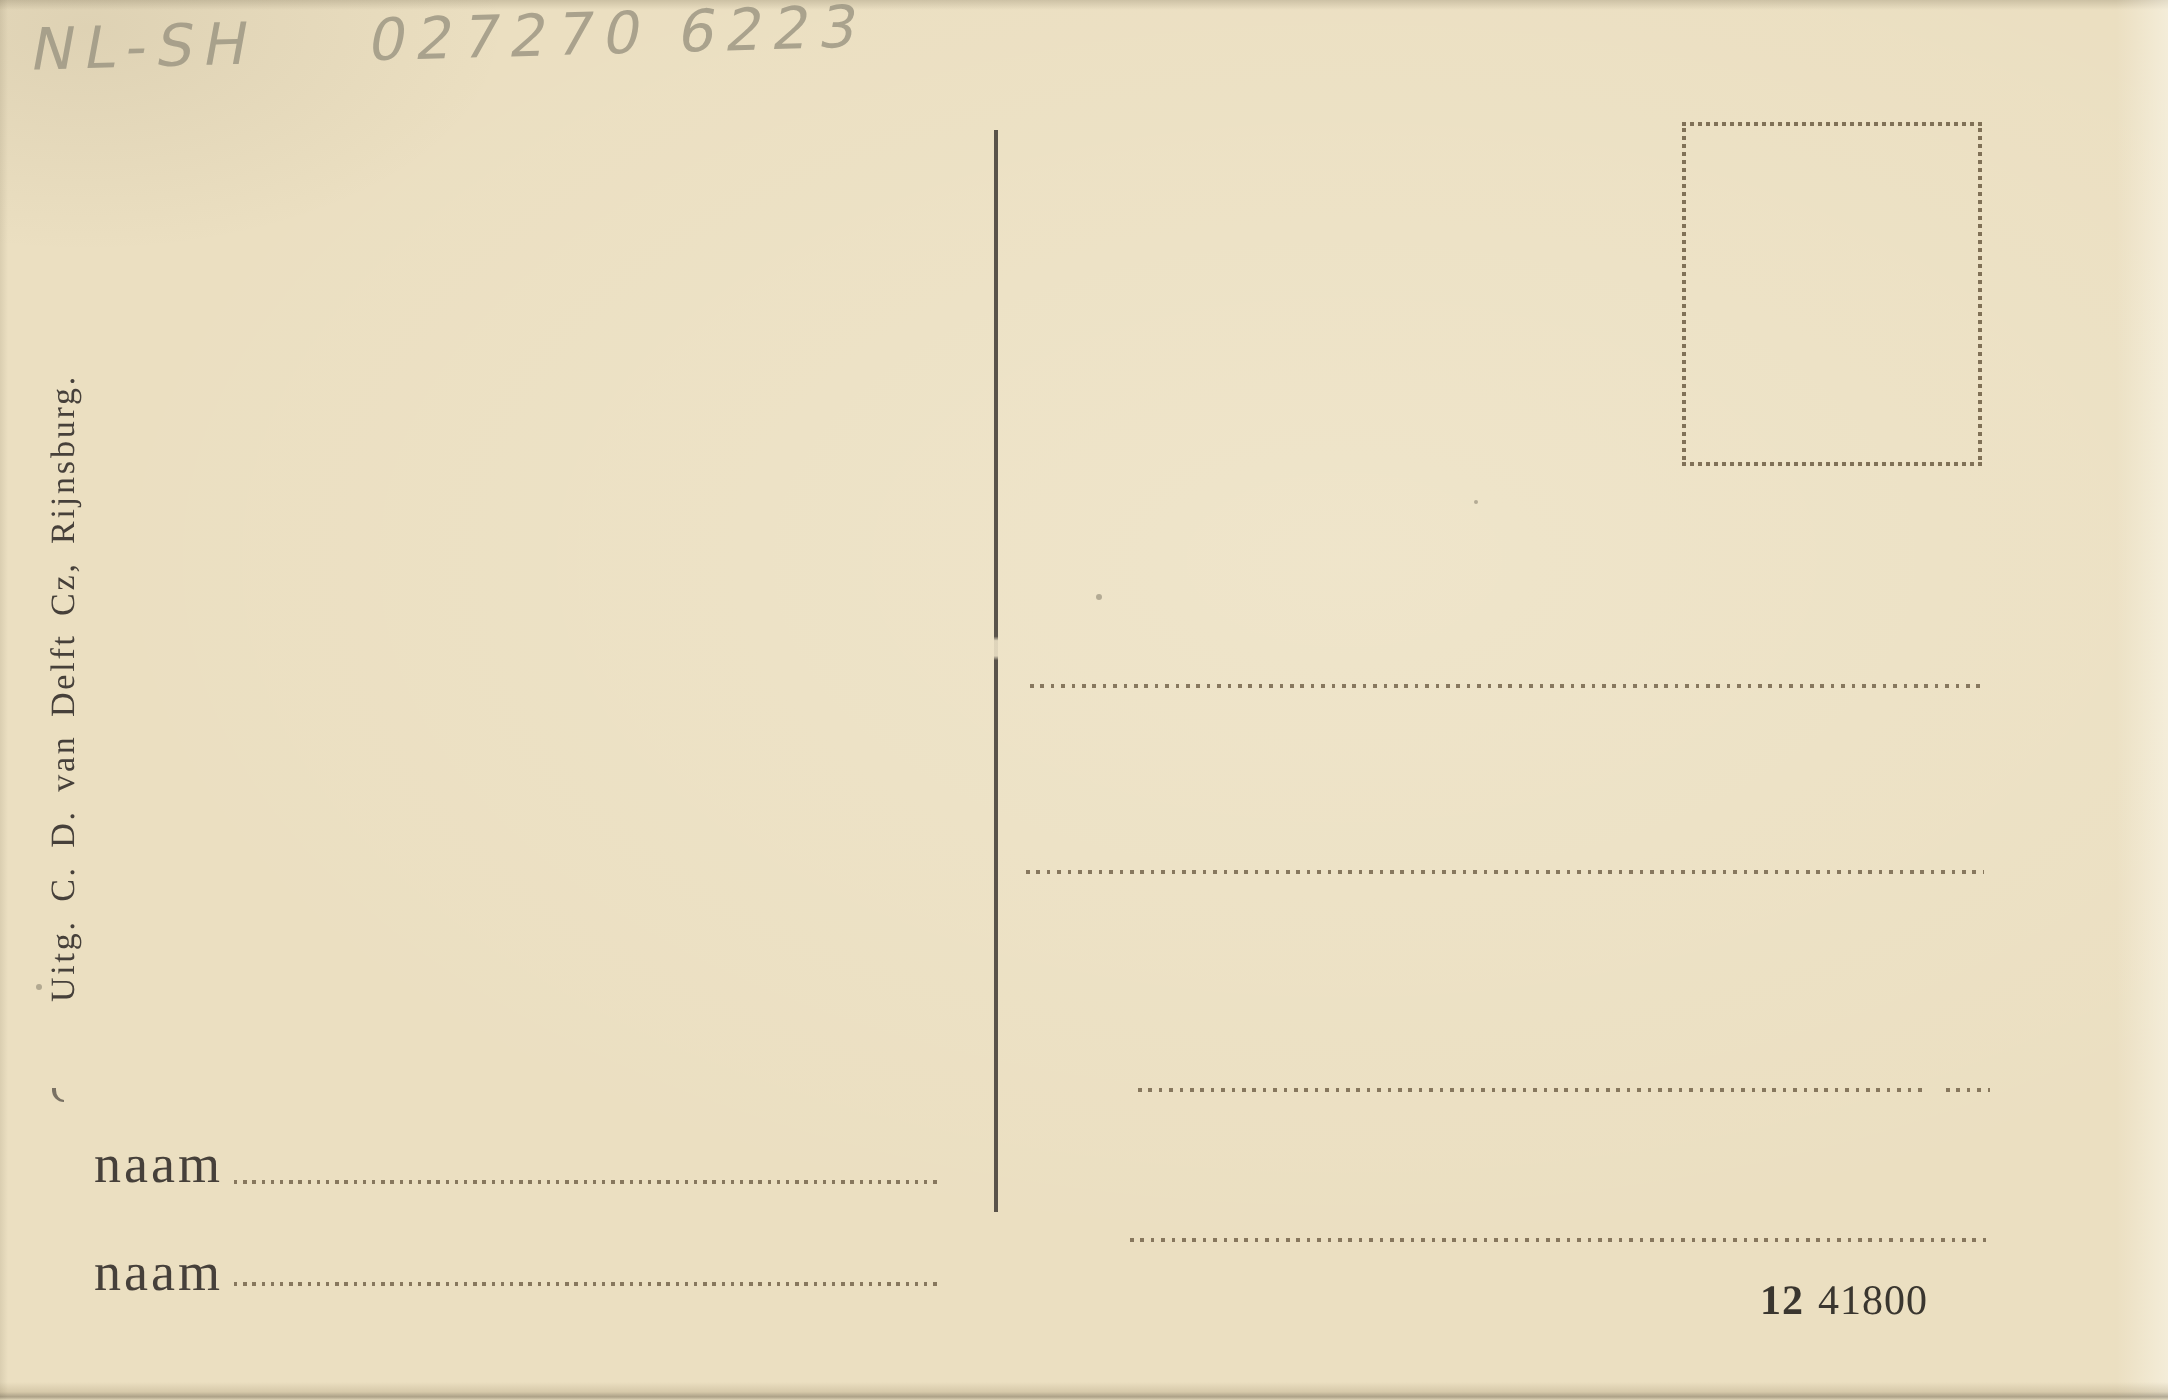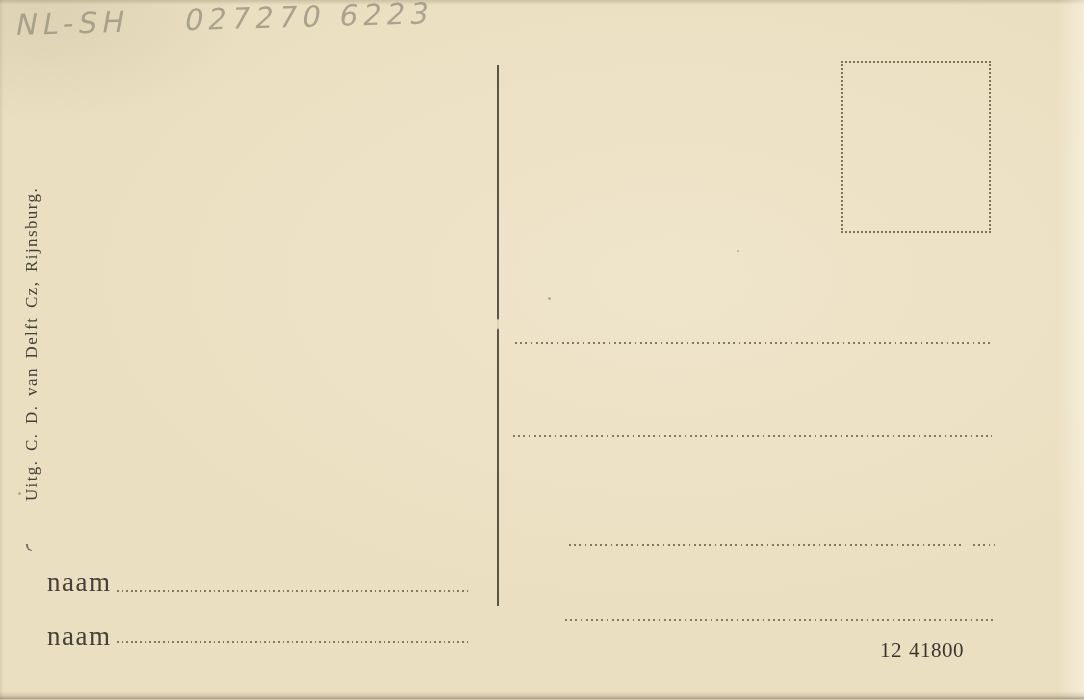--- a/index.html
+++ b/index.html
@@ -125,21 +125,21 @@
   
   .print-number {
     position: absolute;
     left: 880px;
     top: 638px;
     color: var(--number-ink, #3a362f);
     font-size: 21px;
     letter-spacing: 0.5px;
     white-space: nowrap;
   }
-  .print-number .pn-bold { font-weight: normal; margin-right: 7px; }
+  .print-number .pn-bold { font-weight: bold; margin-right: 7px; }
 
   
   .speck {
     position: absolute;
     background: #837b6a;
     border-radius: 50%;
     opacity: 0.55;
   }
   .speck.s1 { left: 18px;  top: 492px; width: 3px; height: 3px; }
   .speck.s2 { left: 26px;  top: 544px; width: 4px; height: 6px;

